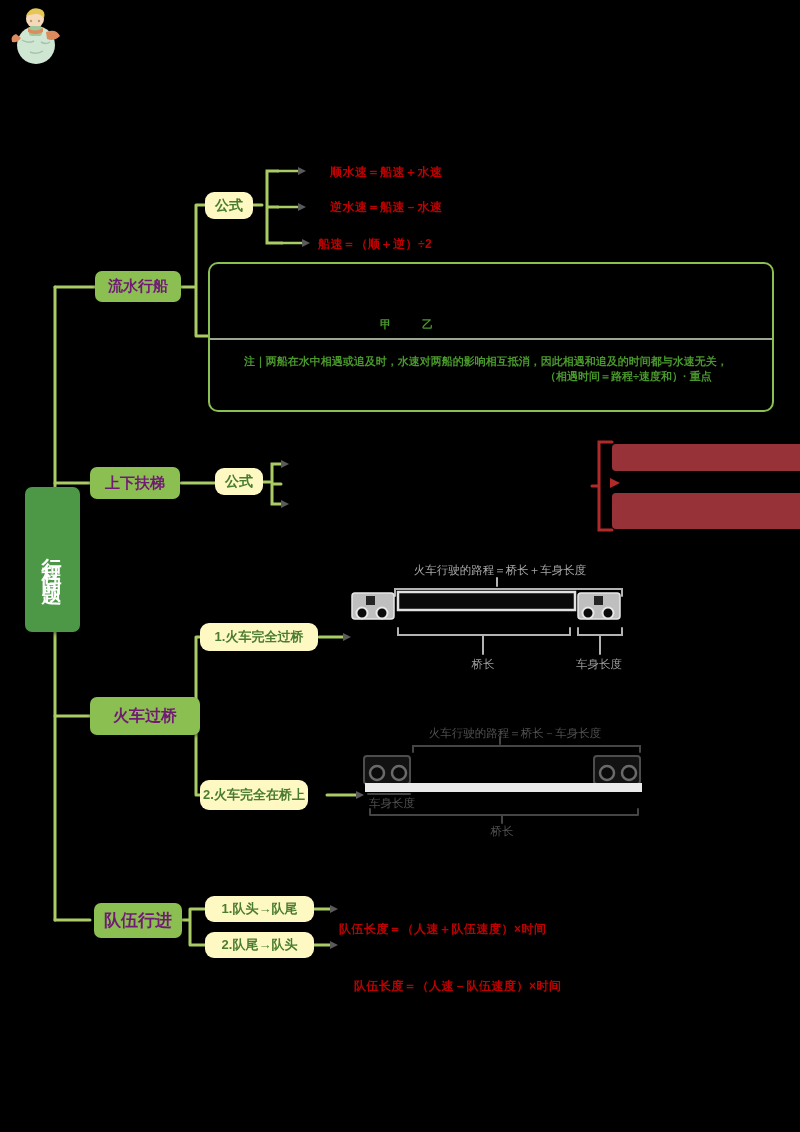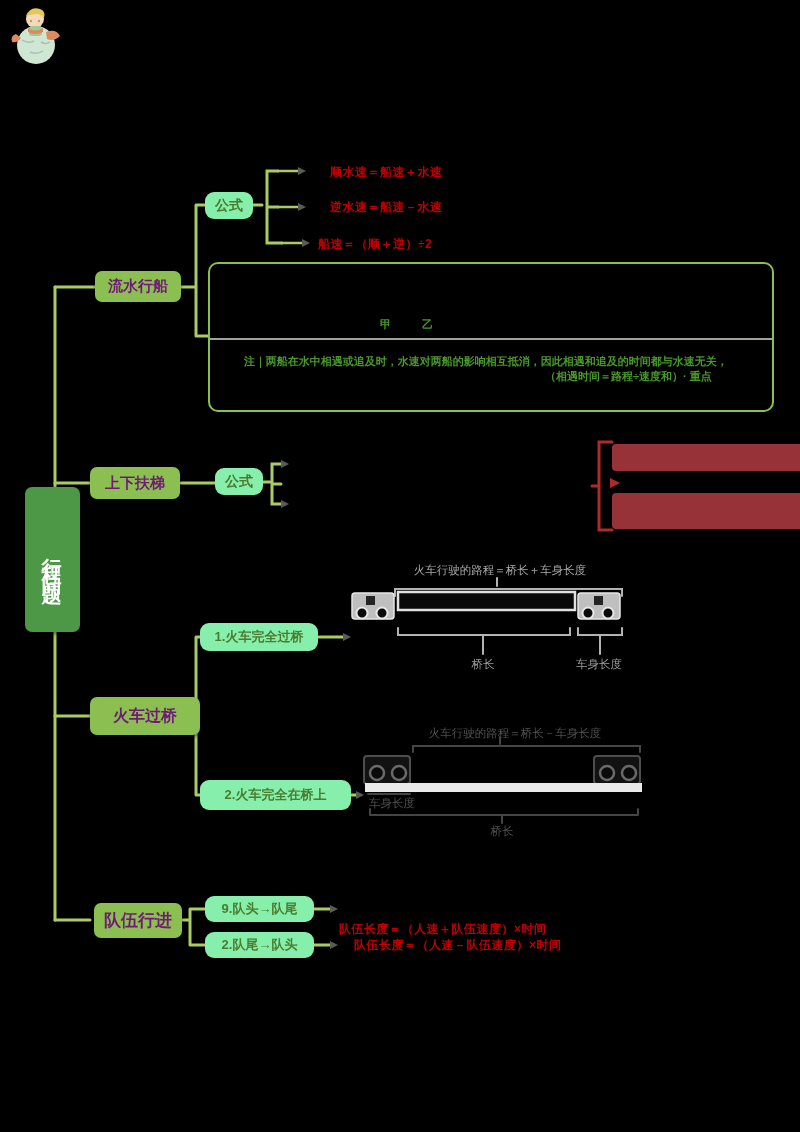--- a/index.html
+++ b/index.html
@@ -3,21 +3,21 @@
 <meta charset="utf-8">
 <style>
   html,body{margin:0;padding:0;background:#000;}
   #canvas{position:relative;width:800px;height:1132px;background:#000;overflow:hidden;
           font-family:"Liberation Sans",sans-serif;}
   .abs{position:absolute;}
   .node{position:absolute;display:flex;align-items:center;justify-content:center;
         background:#8cbf52;color:#701a75;font-weight:bold;border-radius:7px;
         box-shadow:0 2px 3px rgba(0,0,0,.45);z-index:3;}
   .pale{position:absolute;display:flex;align-items:center;justify-content:center;
-        background:#86efac;color:#4a7c2f;font-weight:bold;border-radius:9px;z-index:3;}
+        background:#fef9c3;color:#4a7c2f;font-weight:bold;border-radius:9px;z-index:3;}
   .redtext{position:absolute;color:#c00000;font-weight:bold;font-size:12px;
            white-space:nowrap;z-index:3;letter-spacing:0.5px;}
   .graytext{position:absolute;color:#a8a8a8;font-size:11.5px;white-space:nowrap;
             text-align:center;z-index:3;}
   .darktext{position:absolute;color:#4f4f4f;font-size:11.5px;white-space:nowrap;
             text-align:center;z-index:3;}
   .notetext{position:absolute;color:#49982c;font-size:11px;font-weight:bold;
             white-space:nowrap;z-index:3;}
   #root-node{position:absolute;left:25px;top:487px;width:55px;height:145px;
              background:#4c9847;border-radius:7px;display:flex;align-items:center;
@@ -165,37 +165,37 @@
   </div>
   <div class="redbar" style="left:612px;top:444px;width:188px;height:27px;"></div>
   <div class="redbar" style="left:612px;top:493px;width:188px;height:36px;"></div>
 
   <div class="node" style="left:90px;top:697px;width:110px;height:38px;font-size:16px;">
     <span>火车过桥</span>
   </div>
   <div class="pale" style="left:200px;top:623px;width:118px;height:28px;font-size:13px;text-align:right;">
     <span>1.火车完全过桥</span>
   </div>
-  <div class="pale" style="left:200px;top:780px;width:151px;height:30px;font-size:13px;">
+  <div class="pale" style="left:200px;top:780px;width:108px;height:30px;font-size:13px;">
     <span>2.火车完全在桥上</span>
   </div>
 
   <div class="graytext" style="left:390px;top:563px;width:220px;">火车行驶的路程＝桥长＋车身长度</div>
   <div class="graytext" style="left:453px;top:657px;width:60px;color:#9b9b9b;">桥长</div>
   <div class="graytext" style="left:568px;top:657px;width:62px;color:#9b9b9b;">车身长度</div>
 
   <div class="darktext" style="left:400px;top:726px;width:230px;">火车行驶的路程＝桥长－车身长度</div>
   <div class="darktext" style="left:362px;top:796px;width:60px;">车身长度</div>
   <div class="darktext" style="left:472px;top:824px;width:60px;">桥长</div>
 
   <div class="node" style="left:94px;top:903px;width:88px;height:35px;font-size:17px;">
     <span>队伍行进</span>
   </div>
   <div class="pale" style="left:205px;top:896px;width:109px;height:26px;font-size:13px;">
-    <span>9.队头→队尾</span>
+    <span>1.队头→队尾</span>
   </div>
   <div class="pale" style="left:205px;top:932px;width:109px;height:26px;font-size:13px;">
     <span>2.队尾→队头</span>
   </div>
   <div class="redtext" style="left:339px;top:901px;margin-top:20px;">队伍长度＝（人速＋队伍速度）×时间</div>
-  <div class="redtext" style="left:339px;top:937px;padding-left:15px;">队伍长度＝（人速－队伍速度）×时间</div>
+  <div class="redtext" style="left:339px;top:978px;padding-left:15px;">队伍长度＝（人速－队伍速度）×时间</div>
 
 </div>
 
 </body></html>

